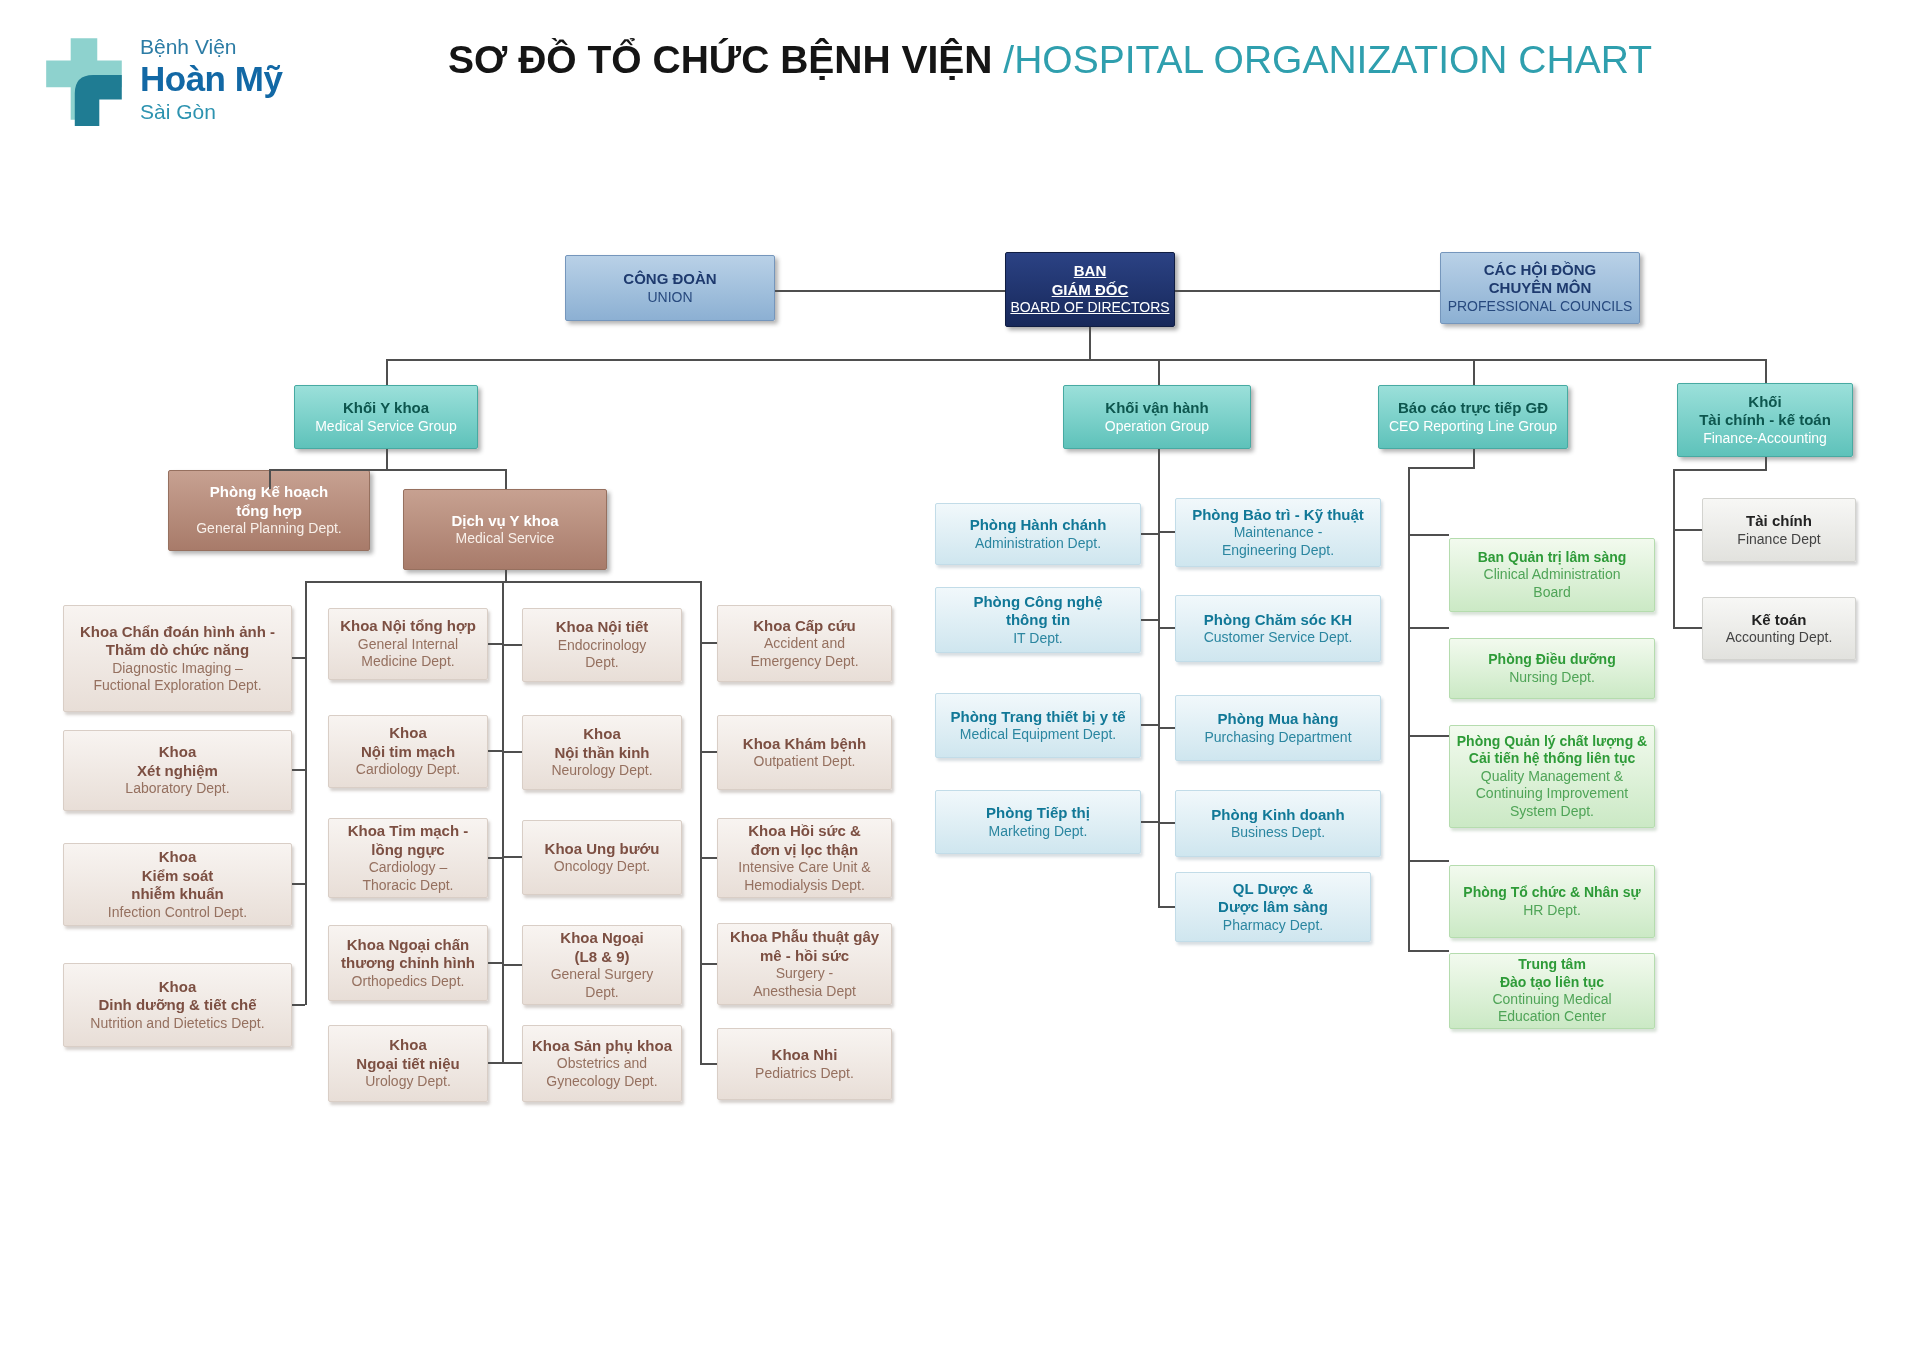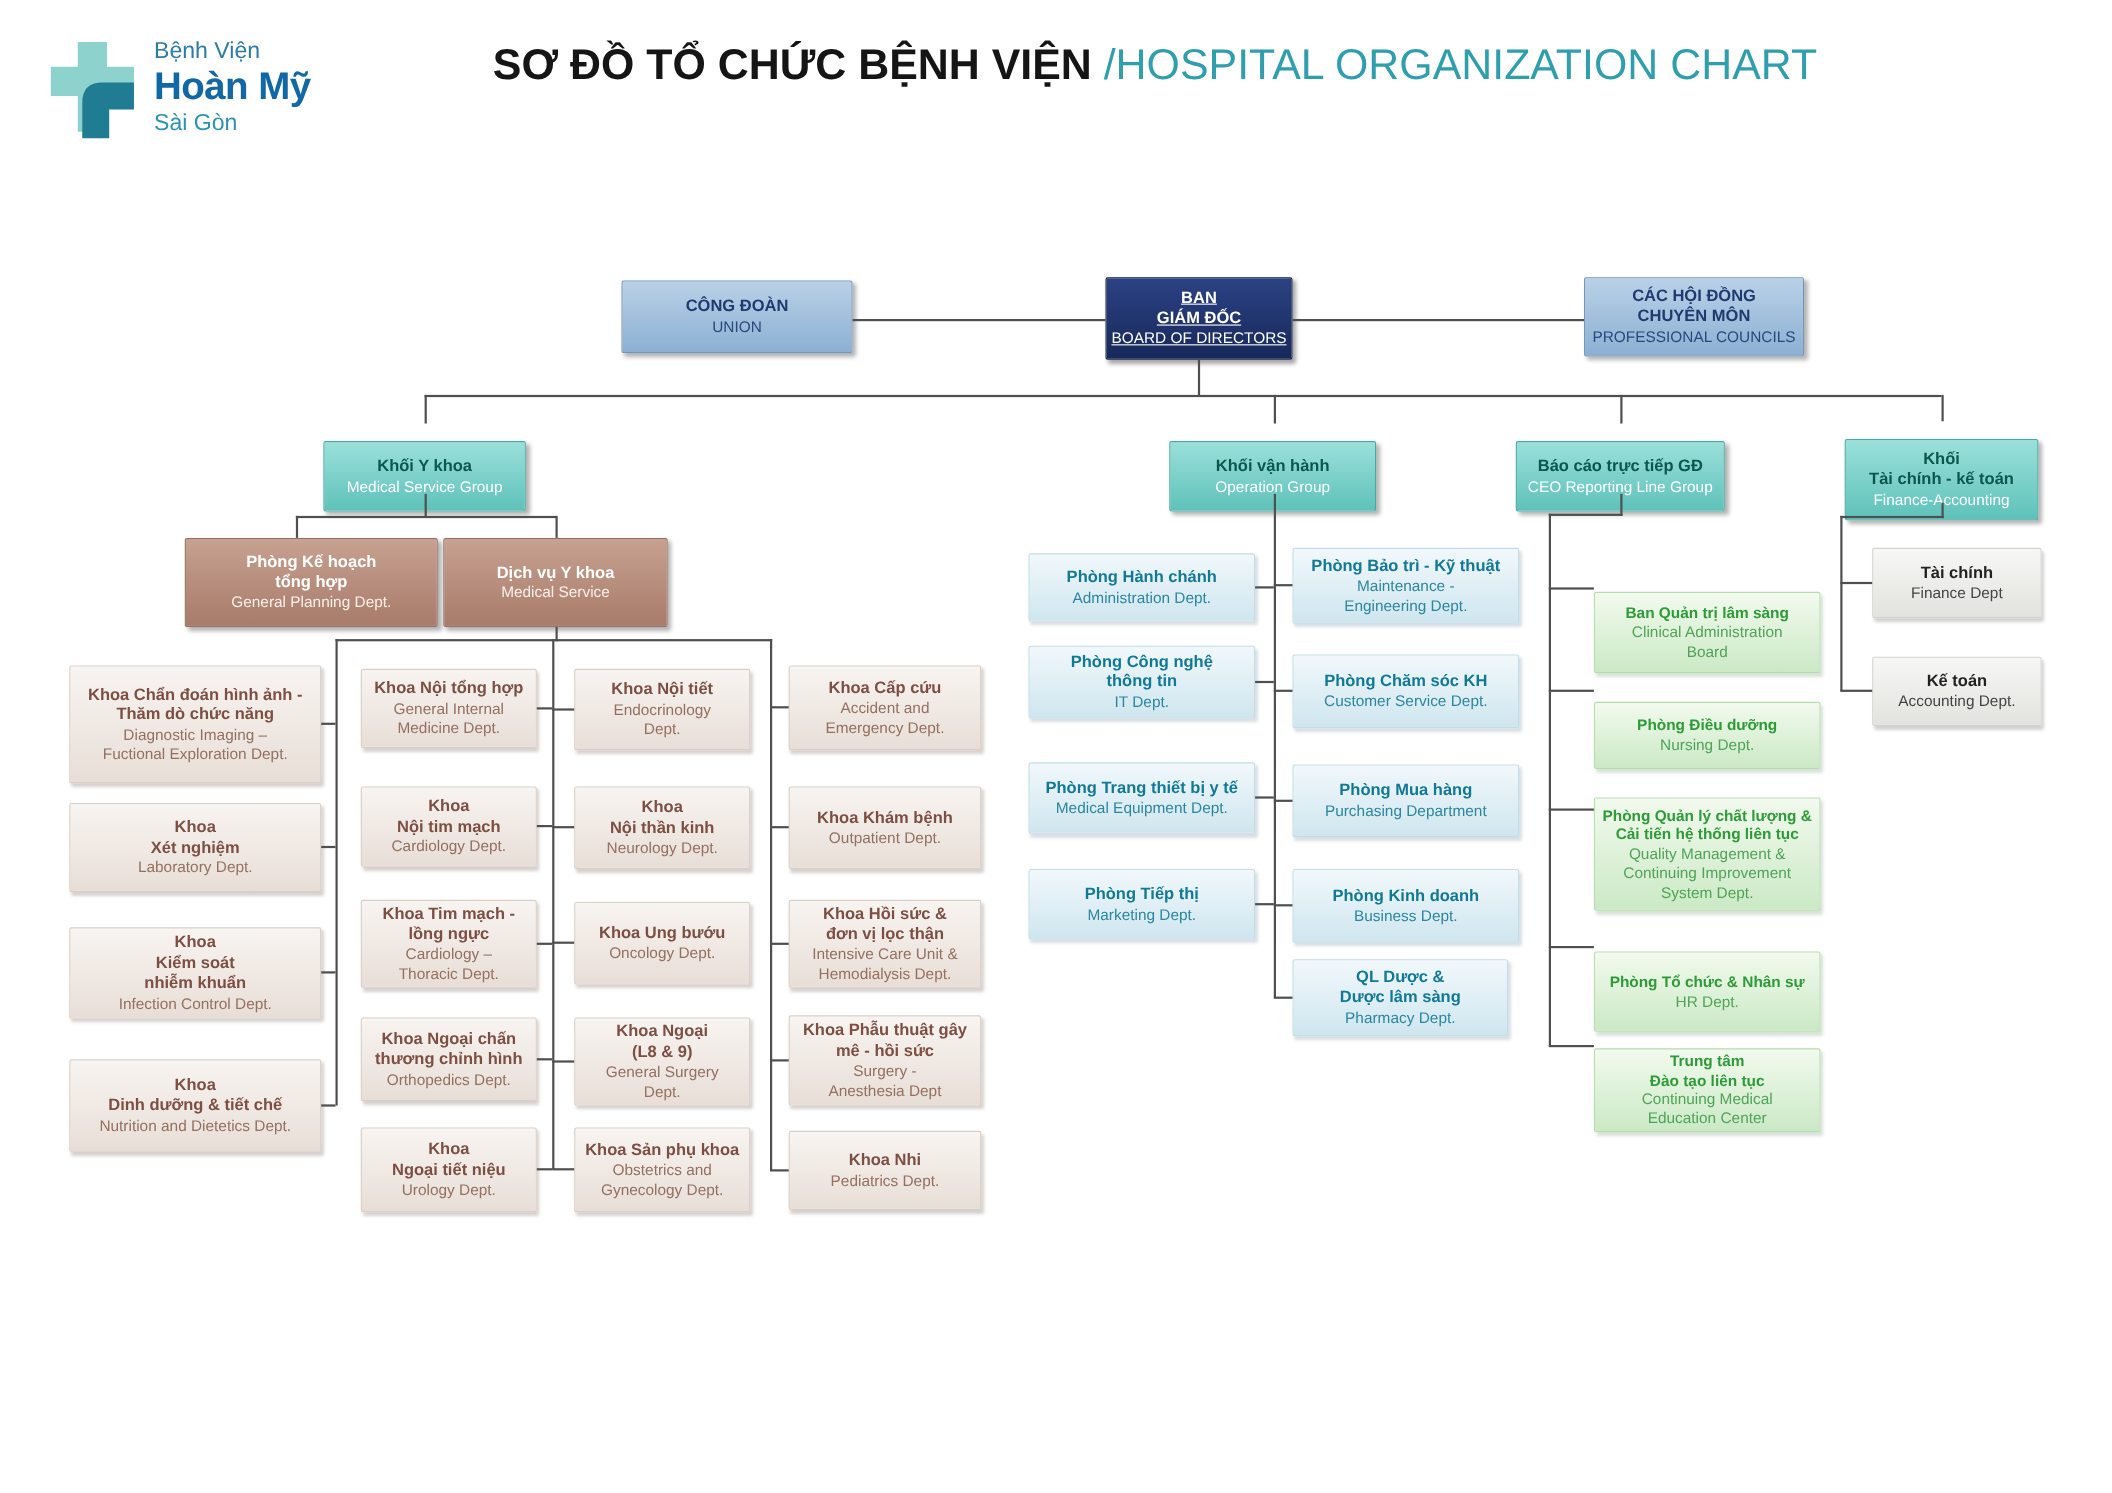--- a/index.html
+++ b/index.html
@@ -21,21 +21,21 @@
   
   .bx { position:absolute; display:flex; flex-direction:column; align-items:center;
         justify-content:center; text-align:center; line-height:1.24; border-radius:2px;
         padding:2px 4px; }
   .vn { font-weight:bold; font-size:15px; white-space:pre-line; }
   .en { font-size:14px; white-space:pre-line; }
   .c-lblue { background:linear-gradient(#b9d1e7,#8cb0d3); border:1px solid #7596bc; box-shadow:3px 3px 4px rgba(0,0,0,.3); }
   .c-lblue .vn { color:#1e3a6e; } .c-lblue .en { color:#27497e; }
   .c-navy  { background:linear-gradient(#2b4284,#17285a); border:1px solid #101d42; box-shadow:3px 3px 4px rgba(0,0,0,.35); }
   .c-navy .vn, .c-navy .en { color:#ffffff;text-decoration:underline; }
-  .c-teal  { background:linear-gradient(#9be0da,#5ec2ba); border:1px solid #47aaa2; box-shadow:3px 3px 4px rgba(0,0,0,.3);margin-top:16px; }
+  .c-teal  { background:linear-gradient(#9be0da,#5ec2ba); border:1px solid #47aaa2; box-shadow:3px 3px 4px rgba(0,0,0,.3); }
   .c-teal .vn { color:#0d564e; } .c-teal .en { color:#ffffff; }
   .c-brown { background:linear-gradient(#c7a191,#a87b6a); border:1px solid #96705f; box-shadow:3px 3px 4px rgba(0,0,0,.3); }
   .c-brown .vn { color:#ffffff; } .c-brown .en { color:#f8f0ea; }
   .c-beige { background:linear-gradient(#f8f4f1,#e8ded7); border:1px solid #d9cec6; box-shadow:2px 3px 3px rgba(90,70,60,.25); }
   .c-beige .vn { color:#7c4f42; } .c-beige .en { color:#95705f; }
   .c-blue  { background:linear-gradient(#f1f8fb,#cfe6ef); border:1px solid #c2dce8; box-shadow:2px 3px 3px rgba(60,90,110,.2); }
   .c-blue .vn { color:#117897; } .c-blue .en { color:#2b86a0; }
   .c-green { background:linear-gradient(#f2faee,#cbe9c5); border:1px solid #b5dcae; box-shadow:2px 3px 3px rgba(60,110,60,.2);margin-top:40px; }
   .c-green .vn { color:#2e9b38; font-size:14px; } .c-green .en { color:#4fa457; }
   .c-gray  { background:linear-gradient(#f7f7f5,#e2e2de); border:1px solid #d3d3cf; box-shadow:2px 3px 3px rgba(0,0,0,.18); }
@@ -91,21 +91,21 @@
   <div class="bx c-teal" style="left:1378px;top:385px;width:190px;height:64px">
     <span class="vn">Báo cáo trực tiếp GĐ</span>
     <span class="en">CEO Reporting Line Group</span>
   </div>
   <div class="bx c-teal" style="left:1677px;top:383px;width:176px;height:74px">
     <span class="vn">Khối
 Tài chính - kế toán</span>
     <span class="en">Finance-Accounting</span>
   </div>
 
-  <div class="bx c-brown" style="left:168px;top:489px;width:230px;height:81px">
+  <div class="bx c-brown" style="left:168px;top:470px;width:202px;height:81px">
     <span class="vn">Phòng Kế hoạch
 tổng hợp</span>
     <span class="en">General Planning Dept.</span>
   </div>
   <div class="bx c-brown" style="left:403px;top:489px;width:204px;height:81px">
     <span class="vn">Dịch vụ Y khoa</span>
     <span class="en">Medical Service</span>
   </div>
 
   <div class="bx c-beige" style="left:63px;top:605px;width:229px;height:107px">

